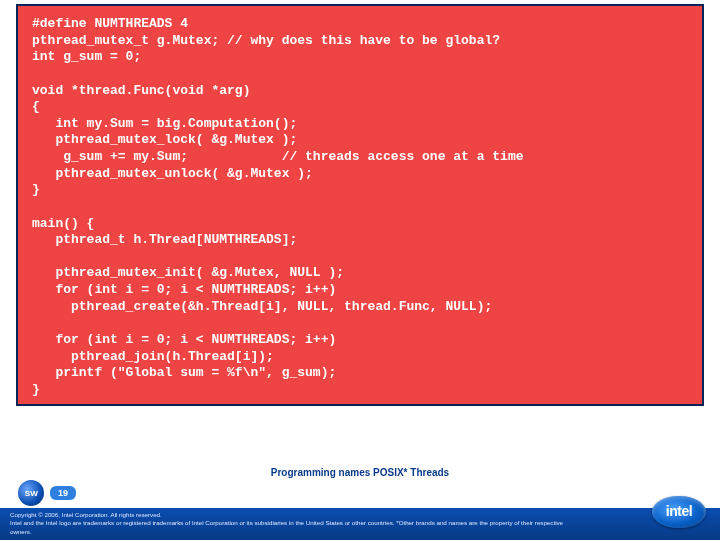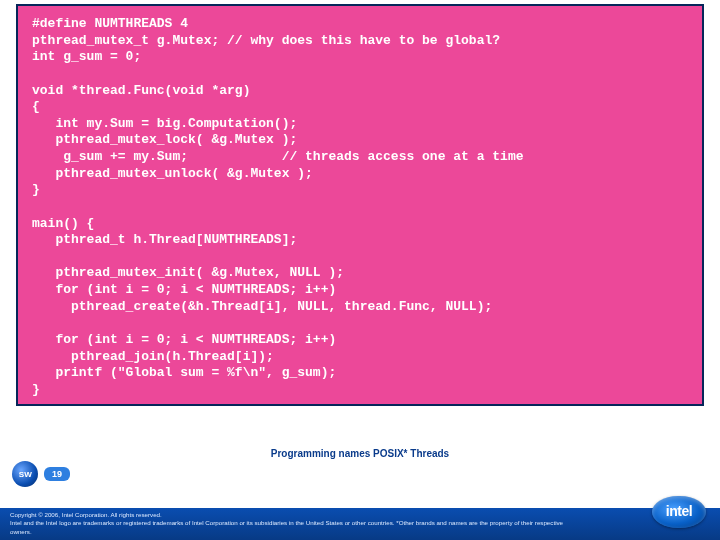--- a/index.html
+++ b/index.html
@@ -15,21 +15,21 @@
   }
   .title {
     color: #0a3b8b;
     font-weight: 900;
     font-size: 24px;
     padding: 10px 18px 6px 18px;
     letter-spacing: 0px;
   }
   .codebox {
     margin: 4px 16px 0 16px;
-    background: #ec4899;
+    background: #ef4444;
     border: 2px solid #06265a;
     padding: 10px 10px 6px 14px;
     color: #ffffff;
     font-family: "Courier New", monospace;
     font-weight: bold;
     font-size: 13px;
     line-height: 1.28;
     flex: 0 0 auto;
   }
   .codebox pre { white-space: pre; font-family: inherit; }
@@ -38,20 +38,21 @@
     color: #0a3b8b;
     font-weight: 700;
     font-size: 10px;
     text-align: center;
     padding: 2px 0 2px 0;
   }
   .pager-row {
     display: flex; align-items: center;
     padding: 0 0 2px 12px;
     gap: 6px;
+    margin-left: 6px;
   }
   .sw-badge {
     width: 26px; height: 26px;
     border-radius: 50%;
     background: radial-gradient(circle at 35% 35%, #6aa6ff, #0a4db0 60%, #062a63);
     display: flex; align-items: center; justify-content: center;
   }
   .sw-badge span {
     color: #fff; font-size: 9px; font-weight: 700;
     transform: scale(0.9);
@@ -65,21 +66,20 @@
     border-radius: 6px;
   }
   .footer {
     background: linear-gradient(#0a4db0, #073a85);
     color: #dce9ff;
     font-size: 6.2px;
     line-height: 1.35;
     padding: 3px 10px 4px 10px;
     position: relative;
     min-height: 30px;
-    margin-top: 19px;
   }
   .footer .lines { max-width: 560px; }
   .intel-logo {
     position: absolute;
     right: 14px; top: -12px;
     width: 54px; height: 32px;
     background: radial-gradient(ellipse at 40% 40%, #4aa0ff, #0860c7 55%, #043a80);
     border-radius: 50% / 52%;
     display: flex; align-items: center; justify-content: center;
     box-shadow: 0 1px 3px rgba(0,0,0,0.4), inset 0 2px 4px rgba(255,255,255,0.35);

